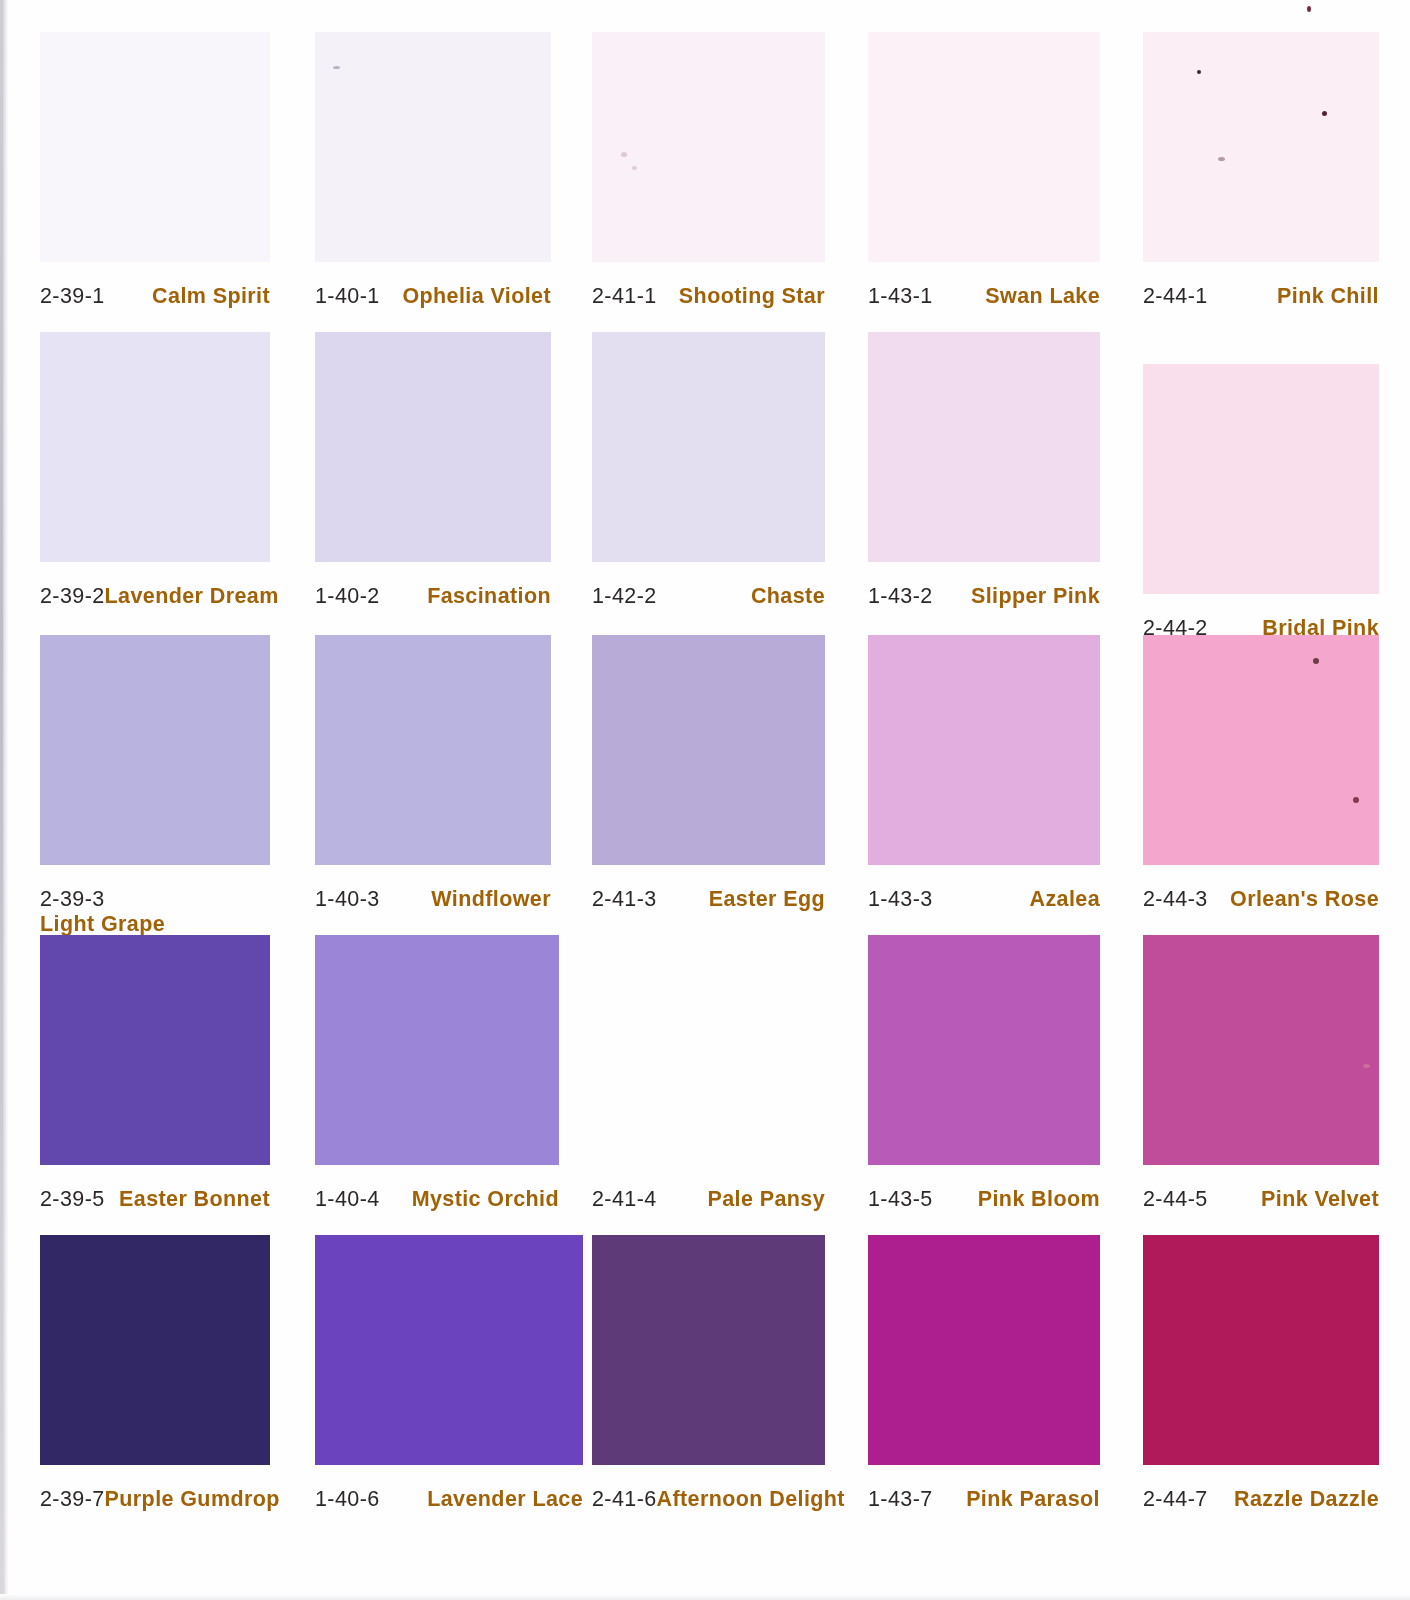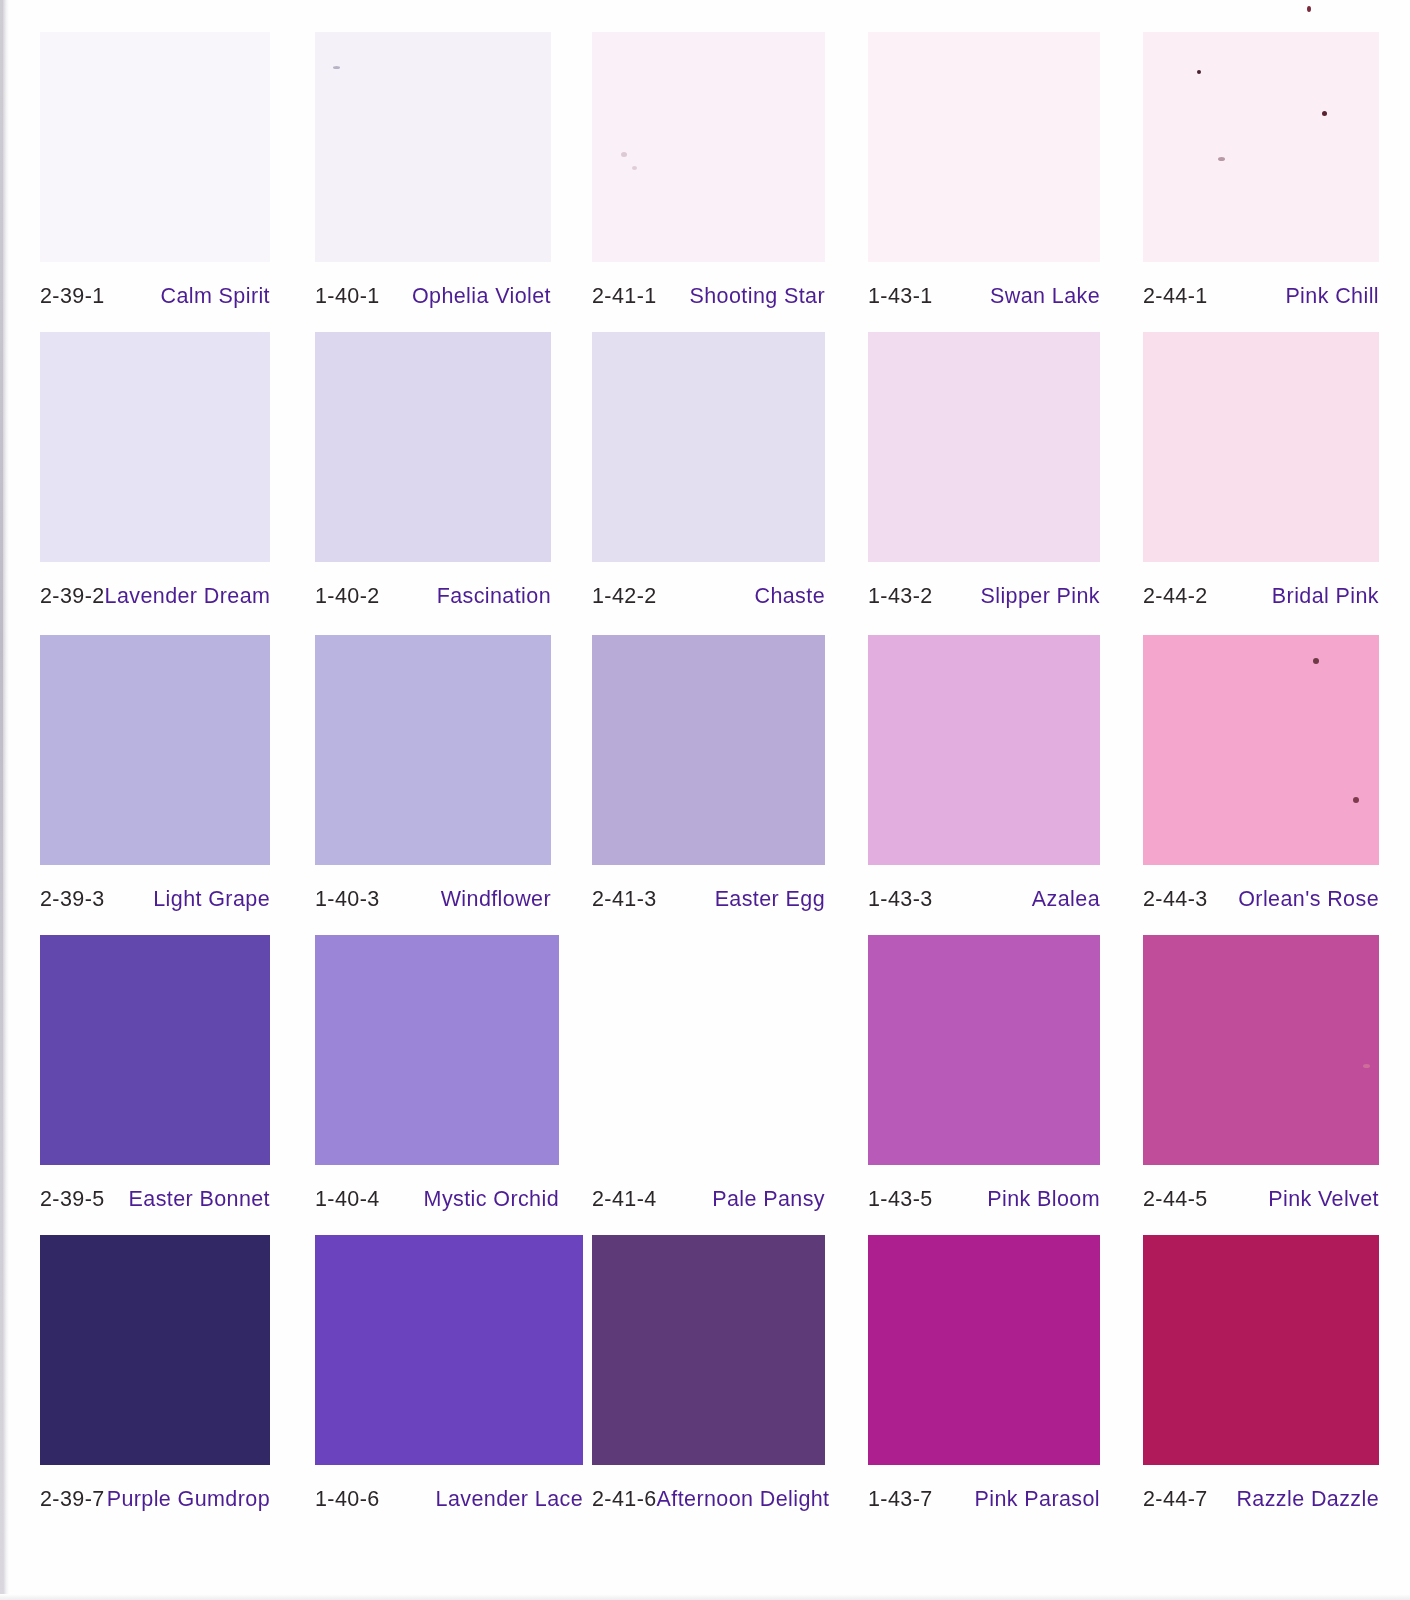--- a/index.html
+++ b/index.html
@@ -78,22 +78,23 @@
     white-space: nowrap;
   }
   .code {
     font-family: "Liberation Sans", sans-serif;
     font-size: 21.5px;
     color: #2b2629;
   }
   .name {
     font-family: "Liberation Sans", sans-serif;
     font-size: 21.5px;
-    color: #4c1d95;
+    color: #a16207;
     text-align: right;
+    font-weight: bold;
   }
   
   .speck {
     position: absolute;
     border-radius: 50%;
     pointer-events: none;
   }
 </style>
 </head>
 <body>
@@ -164,32 +165,32 @@
             <span class="name">Chaste</span>
           </div>
         </div>
         <div class="cell" style="left: 868px; width: 232px; height: 290px;">
           <div class="swatch" style="height: 230px; background: rgb(240, 220, 238);"></div>
           <div class="labels" style="top: 252px;">
             <span class="code">1-43-2</span>
             <span class="name">Slipper Pink</span>
           </div>
         </div>
-        <div class="cell" style="left: 1143px; width: 236px; height: 290px;">
+        <div class="cell" style="left: 1143px; width: 236px; height: 290px; margin-top: 32px;">
           <div class="swatch" style="height: 230px; background: rgb(249, 223, 235);"></div>
           <div class="labels" style="top: 252px;">
             <span class="code">2-44-2</span>
             <span class="name">Bridal Pink</span>
           </div>
         </div>
       </div>
       <div class="row" style="top: 635px; height: 290px;">
         <div class="cell" style="left: 40px; width: 230px; height: 290px;">
           <div class="swatch" style="height: 230px; background: rgb(185, 179, 224);"></div>
-          <div class="labels" style="top: 252px;">
+          <div class="labels" style="top: 252px; flex-direction: column;">
             <span class="code">2-39-3</span>
             <span class="name">Light Grape</span>
           </div>
         </div>
         <div class="cell" style="left: 315px; width: 236px; height: 290px;">
           <div class="swatch" style="height: 230px; background: rgb(186, 180, 224);"></div>
           <div class="labels" style="top: 252px;">
             <span class="code">1-40-3</span>
             <span class="name">Windflower</span>
           </div>

